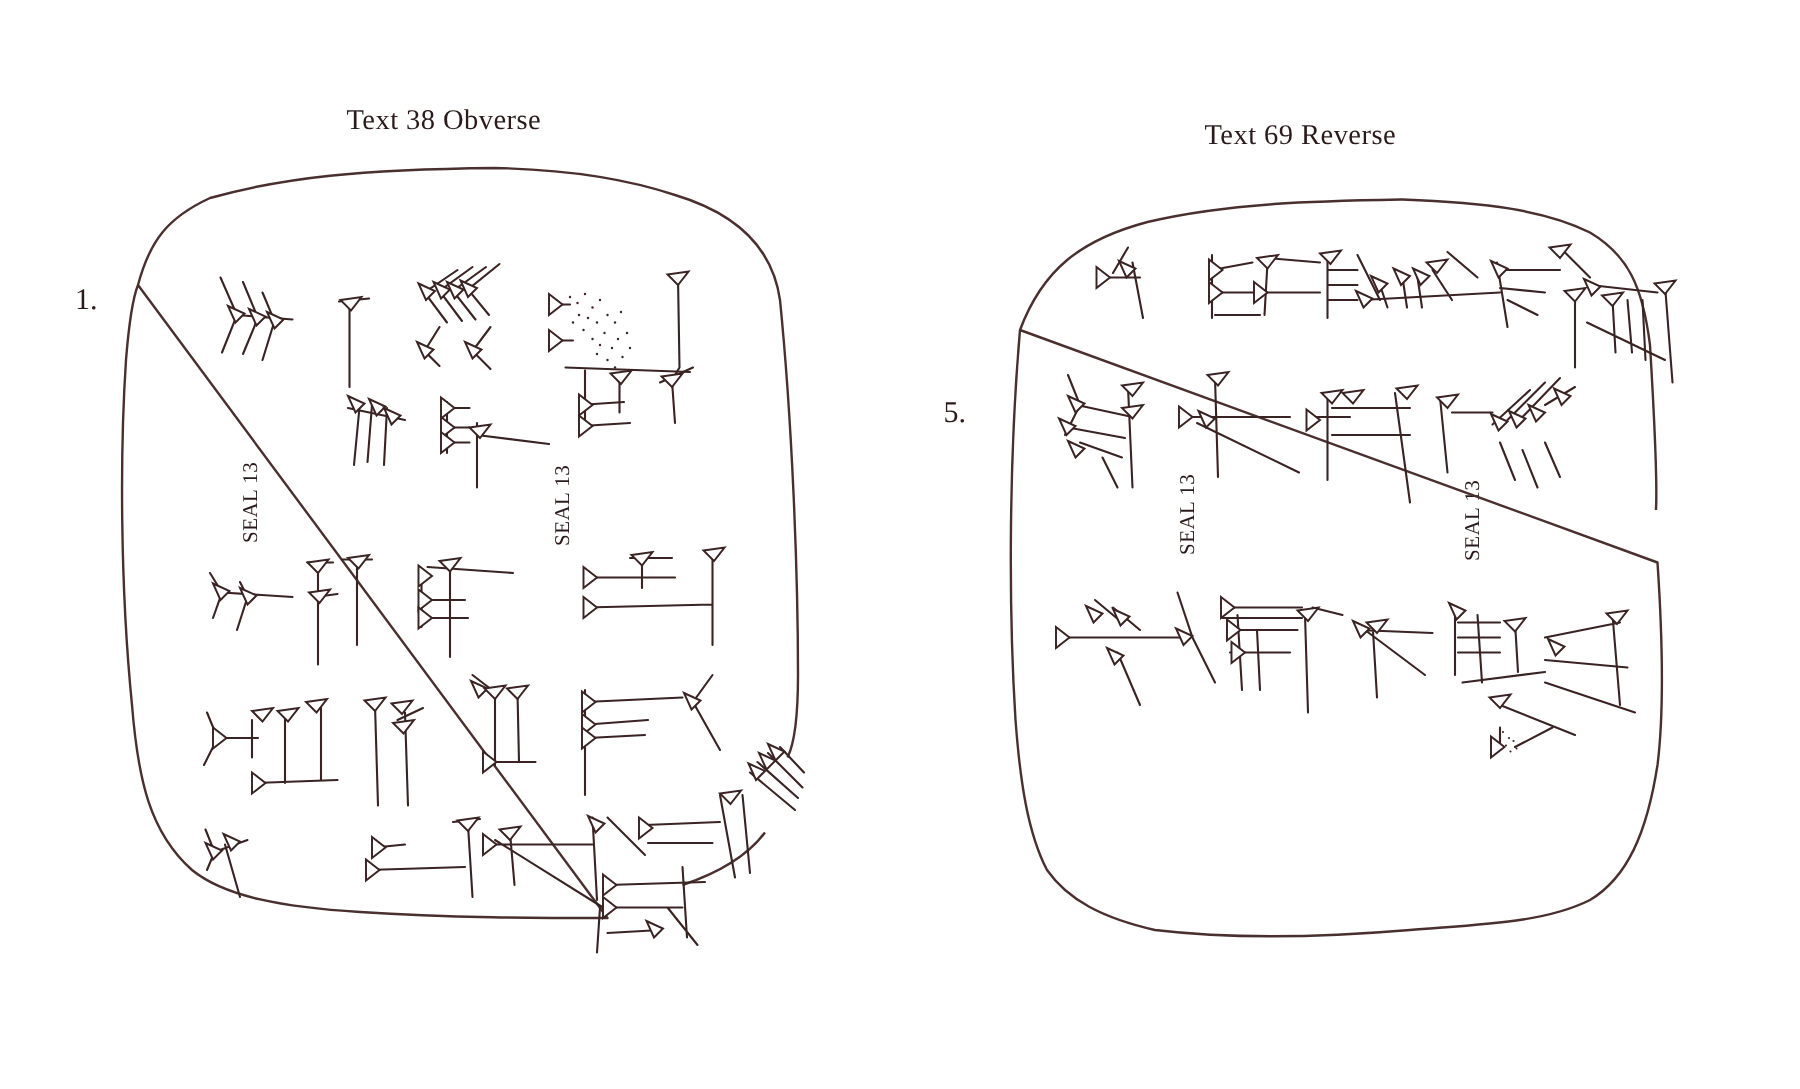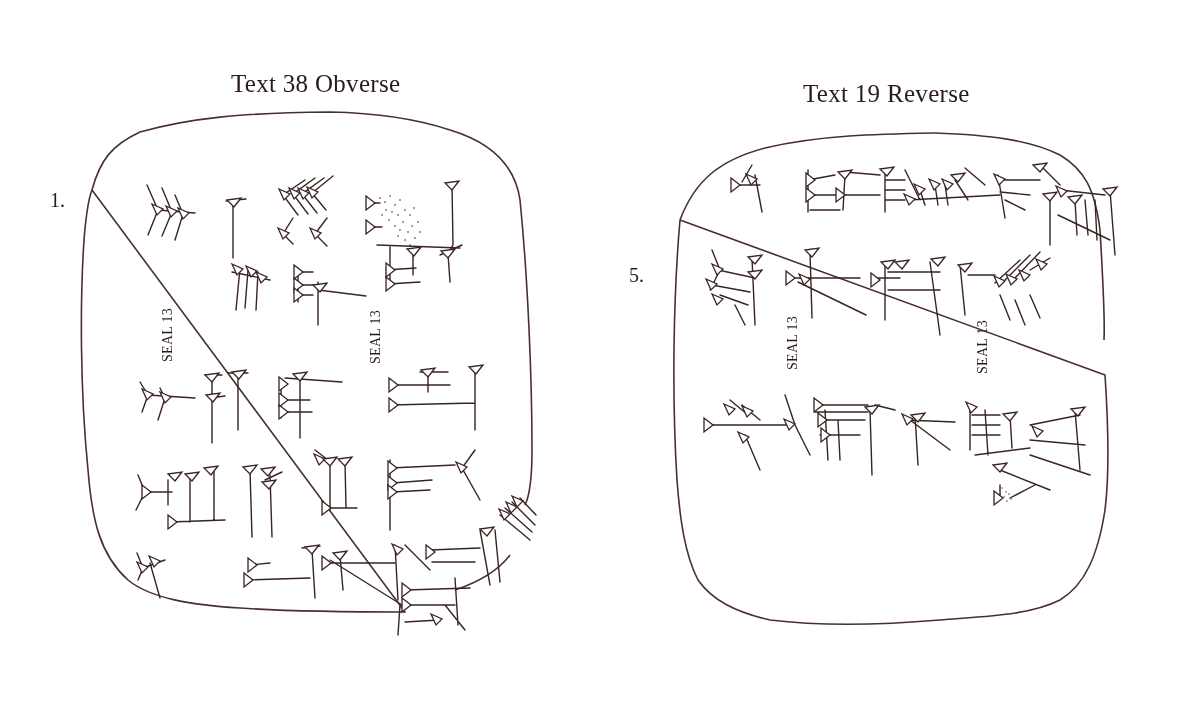--- a/index.html
+++ b/index.html
@@ -1,30 +1,30 @@
 <!DOCTYPE html>
 <html><head>
   <meta charset="utf-8">
   <style>
     html, body { margin: 0; padding: 0; background: #ffffff; }
     body { width: 1200px; height: 726px; position: relative; overflow: hidden; font-family: "Liberation Serif", "DejaVu Serif", serif; color: #2a1a1a; }
-    .title { position: absolute; font-size: 25px; letter-spacing: 0.3px; white-space: nowrap; }
+    .title { position: absolute; font-size: 19px; letter-spacing: 0.3px; white-space: nowrap; }
     .line-num { position: absolute; font-size: 20px; }
     .seal { position: absolute; font-size: 14px; transform: rotate(-90deg); transform-origin: left top; white-space: nowrap; letter-spacing: 0.3px; }
     svg.drawing { position: absolute; left: 0; top: 0; }
     .outline { fill: none; stroke: #4a2f2f; stroke-width: 1.6; stroke-linejoin: round; }
     .stroke { fill: none; stroke: #3a2323; stroke-width: 1.4; stroke-linecap: round; }
     .wedge { fill: #ffffff; stroke: #3a2323; stroke-width: 1.3; }
     .dots circle { fill: #3a2323; }
   </style>
 </head>
 <body>
 
 <div class="title" style="left:231px; top:70px;">Text 38 Obverse</div>
-<div class="title" style="left:803px; top:80px;">Text 19 Reverse</div>
+<div class="title" style="left:803px; top:80px;">Text 69 Reverse</div>
 
 <div class="line-num" style="left:50px; top:189px;">1.</div>
 <div class="line-num" style="left:629px; top:264px;">5.</div>
 
 <div class="seal" style="left:160px; top:362px;">SEAL 13</div>
 <div class="seal" style="left:368px; top:364px;">SEAL 13</div>
 <div class="seal" style="left:785px; top:370px;">SEAL 13</div>
 <div class="seal" style="left:975px; top:374px;">SEAL 13</div>
 
 <svg class="drawing" width="1200" height="726" viewBox="0 0 1200 726">

